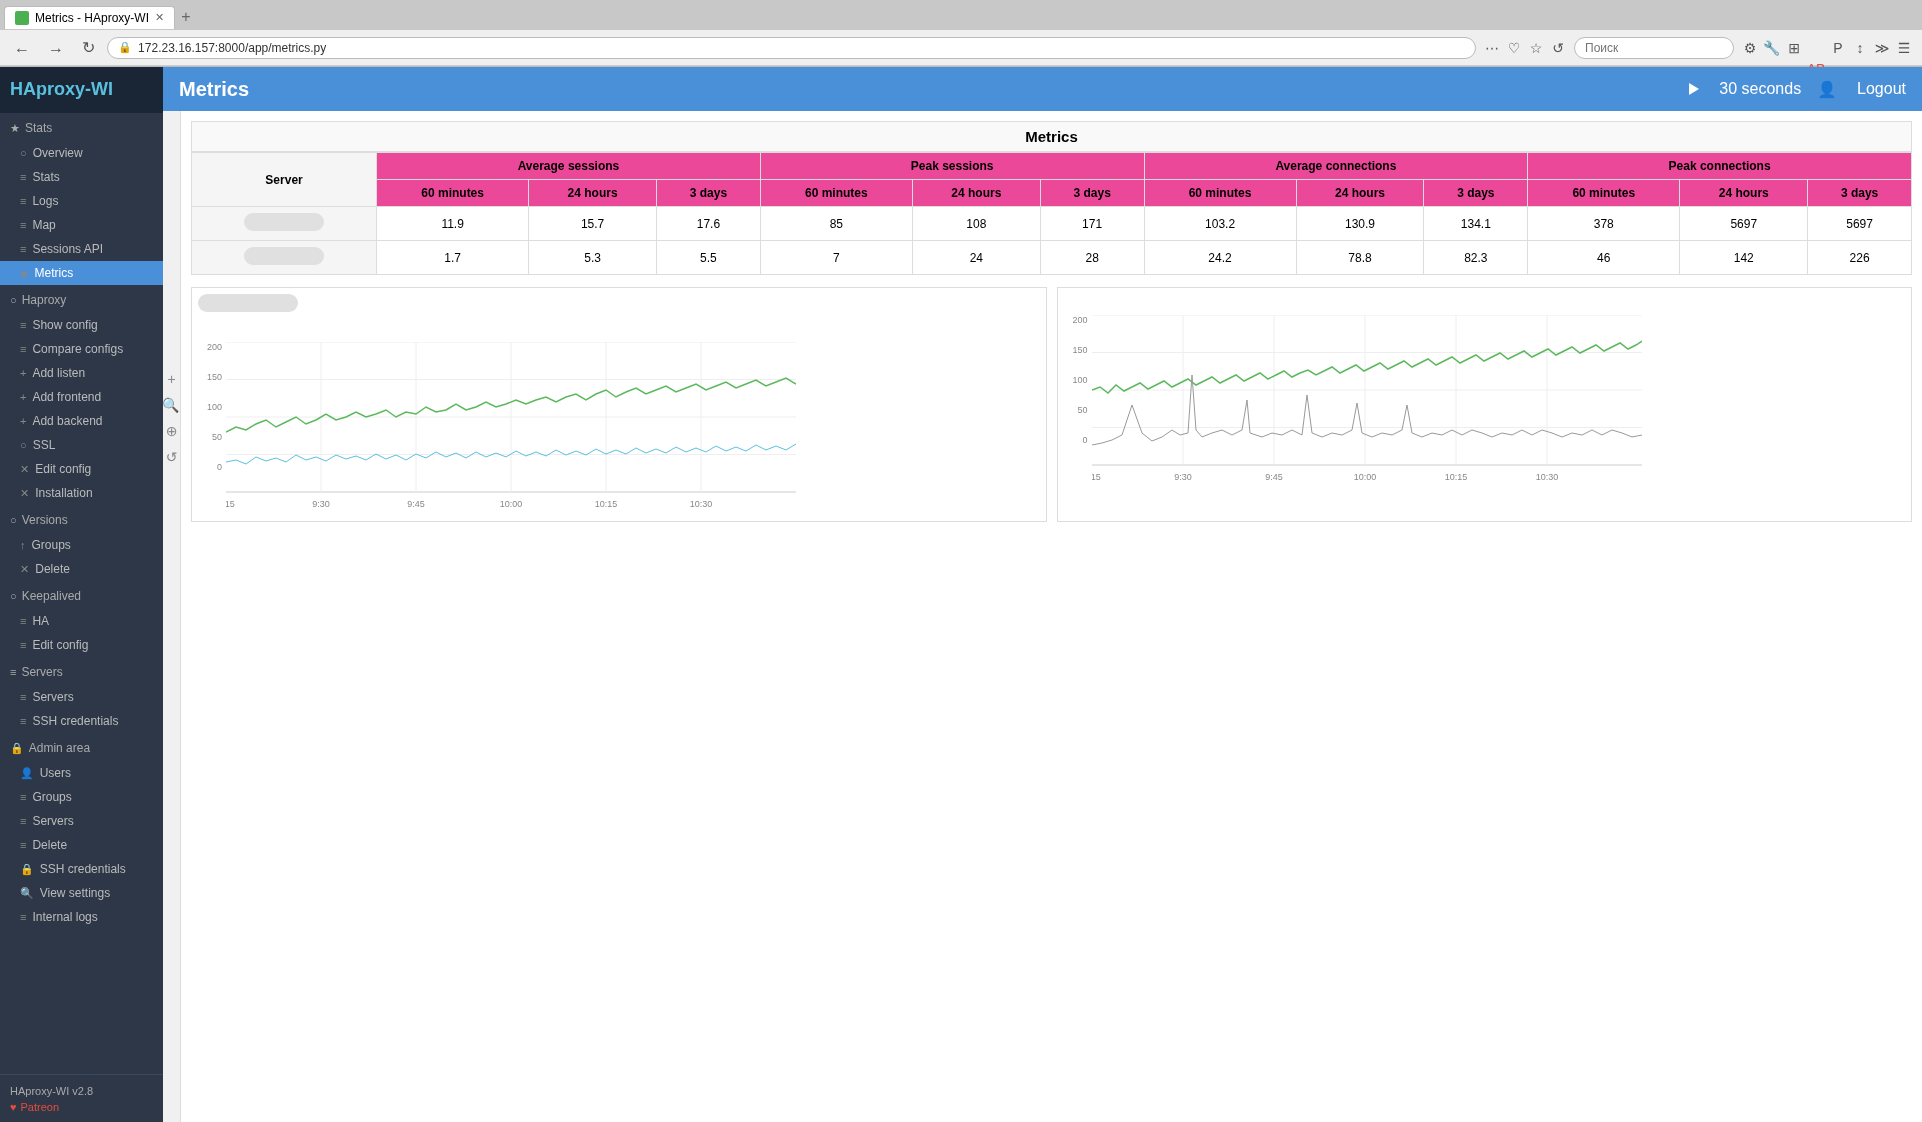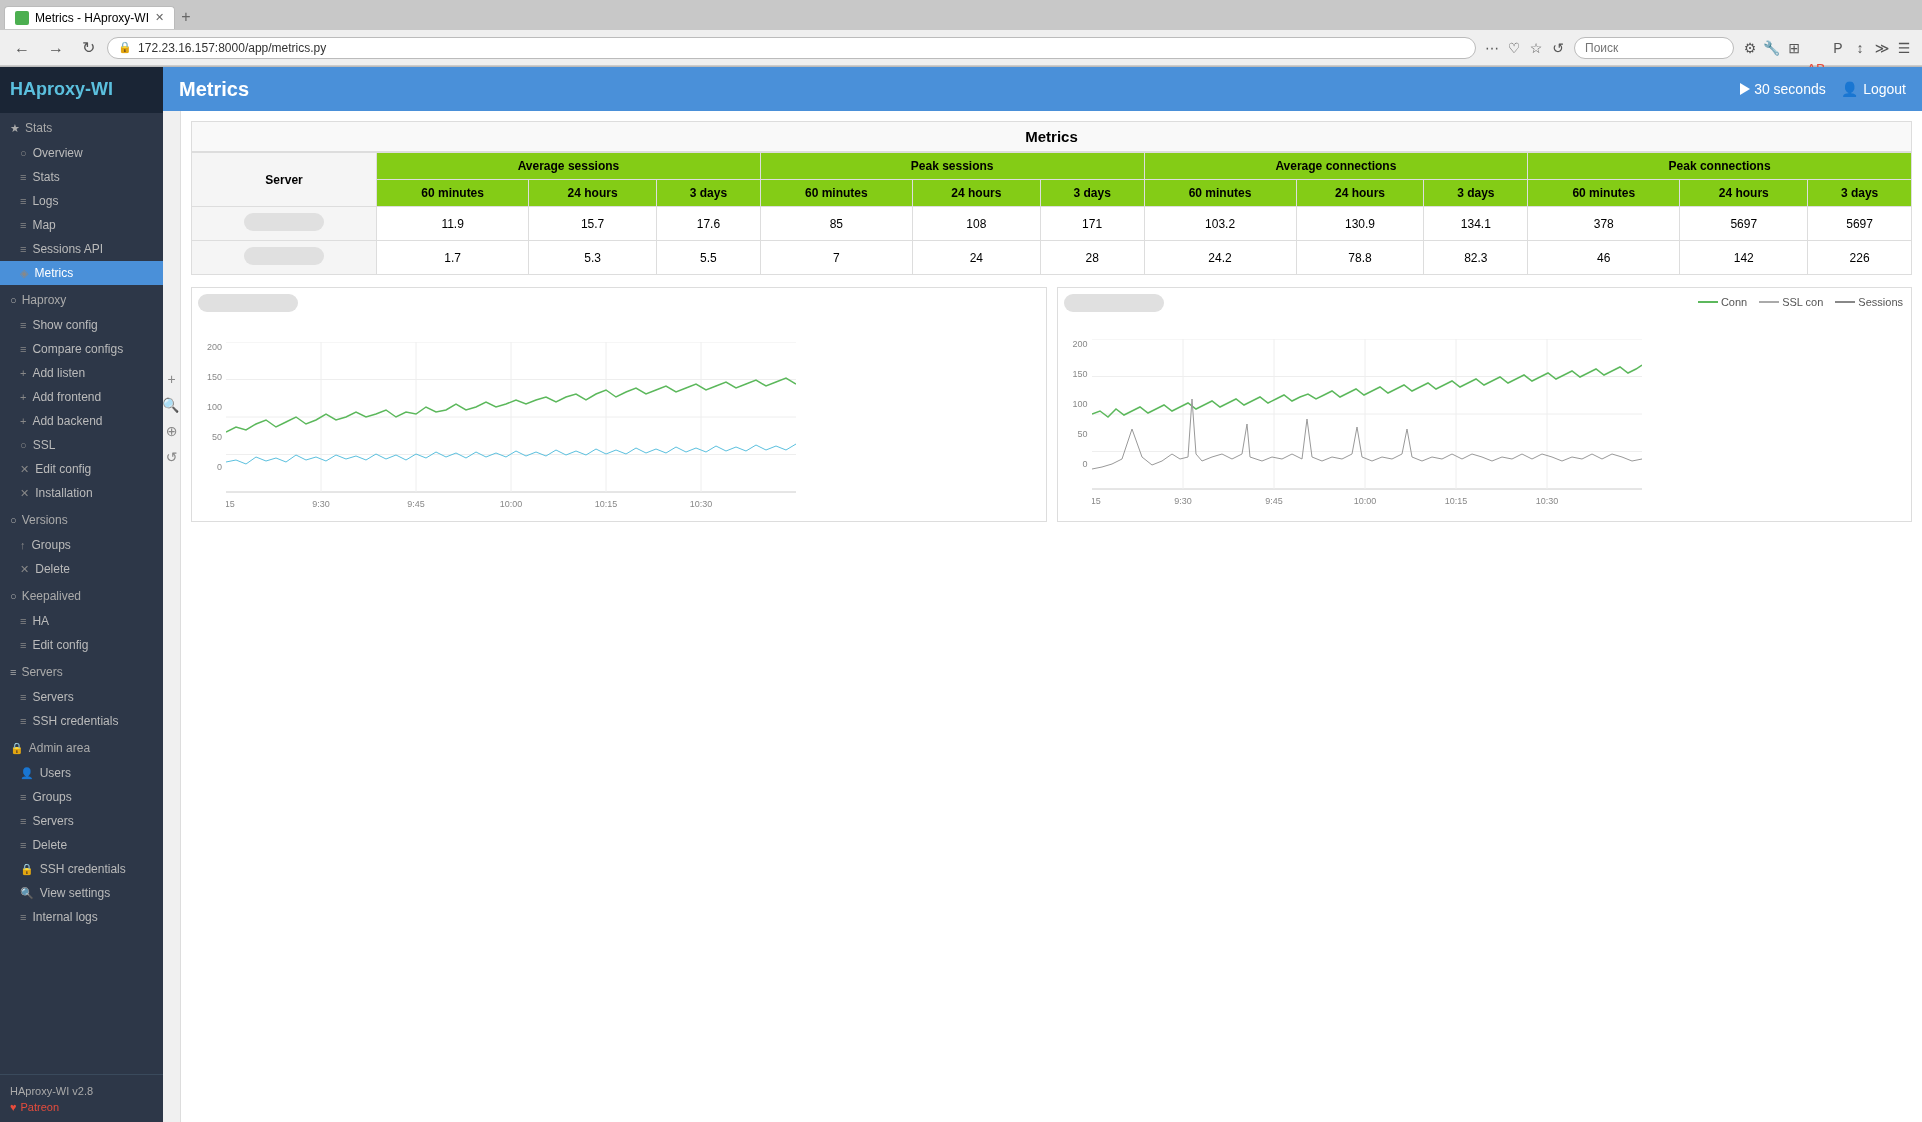--- a/index.html
+++ b/index.html
@@ -34,31 +34,31 @@
     .sidebar-item .icon { font-size: 11px; color: #888; }
     .sidebar-section-header .icon { font-size: 11px; }
     .sidebar-footer { padding: 10px; border-top: 1px solid #3a4a5c; }
     .sidebar-version { color: #aaa; font-size: 11px; margin-bottom: 4px; }
     .sidebar-patreon { color: #e74c3c; font-size: 11px; cursor: pointer; display: flex; align-items: center; gap: 4px; }
 
     
     .topnav { background: #4a90d9; display: flex; align-items: center; padding: 0 16px; height: 44px; }
     .topnav-title { color: white; font-size: 20px; font-weight: bold; flex: 1; }
     .topnav-right { display: flex; align-items: center; gap: 16px; }
-    .topnav-btn { background: none; border: none; color: white; cursor: pointer; font-size: 14px; display: flex; align-items: center; gap: 4px; }
+    .topnav-btn { background: none; border: none; color: white; cursor: pointer; font-size: 16px; display: flex; align-items: center; gap: 20px; }
     .play-icon { width: 0; height: 0; border-top: 6px solid transparent; border-bottom: 6px solid transparent; border-left: 10px solid white; display: inline-block; }
 
     
     .main-content { flex: 1; background: white; overflow-y: auto; padding: 10px; }
 
     
     .metrics-header { text-align: center; font-size: 15px; font-weight: bold; padding: 6px; border: 1px solid #ddd; background: #f9f9f9; margin-bottom: 0; }
     .metrics-table { width: 100%; border-collapse: collapse; font-size: 12px; margin-bottom: 12px; }
     .metrics-table th, .metrics-table td { border: 1px solid #ddd; padding: 6px 8px; text-align: center; }
-    .metrics-table thead th { background: #84cc16; font-weight: bold; }
+    .metrics-table thead th { background: #ec4899; font-weight: bold; }
     .metrics-table .server-col { background: #f5f5f5; }
     .server-pill { background: #e0e0e0; border-radius: 10px; padding: 3px 14px; display: inline-block; min-width: 80px; height: 18px; }
 
     
     .charts-area { display: flex; gap: 10px; margin-top: 8px; }
     .chart-container { flex: 1; border: 1px solid #ddd; padding: 6px; position: relative; }
     .chart-title-pill { background: #e0e0e0; border-radius: 10px; padding: 2px 14px; display: inline-block; min-width: 100px; height: 18px; margin-bottom: 6px; }
     .chart-legend { display: flex; align-items: center; gap: 12px; font-size: 11px; color: #555; position: absolute; top: 8px; right: 8px; }
     .legend-item { display: flex; align-items: center; gap: 3px; }
     .legend-line { width: 20px; height: 2px; }
@@ -404,37 +404,20 @@
                   <text x="190" y="165" font-size="9" fill="#888" text-anchor="middle">9:45</text>
                   <text x="285" y="165" font-size="9" fill="#888" text-anchor="middle">10:00</text>
                   <text x="380" y="165" font-size="9" fill="#888" text-anchor="middle">10:15</text>
                   <text x="475" y="165" font-size="9" fill="#888" text-anchor="middle">10:30</text>
                 </svg>
               </div>
             </div>
           </div>
 
           <div class="chart-container" style="position:relative;">
-            <div style="display:flex; justify-content:space-between; align-items:center;">
-              <div class="chart-title-pill"></div>
-              <div class="chart-legend">
-                <div class="legend-item">
-                  <div class="legend-line" style="background:#5cb85c;"></div>
-                  <span>Conn</span>
-                </div>
-                <div class="legend-item">
-                  <div class="legend-line" style="background:#aaa; border-top: 2px dashed #aaa; height:0;"></div>
-                  <span>SSL con</span>
-                </div>
-                <div class="legend-item">
-                  <div class="legend-line" style="background:#888;"></div>
-                  <span>Sessions</span>
-                </div>
-              </div>
-            </div>
             <div class="chart-inner">
               <div style="display:flex; flex-direction:column; justify-content:space-between; height:150px; font-size:9px; color:#888; text-align:right; padding-right:4px; width:28px; padding-bottom:20px;">
                 <span>200</span>
                 <span>150</span>
                 <span>100</span>
                 <span>50</span>
                 <span>0</span>
               </div>
               <div>
                 <svg width="550" height="170">

